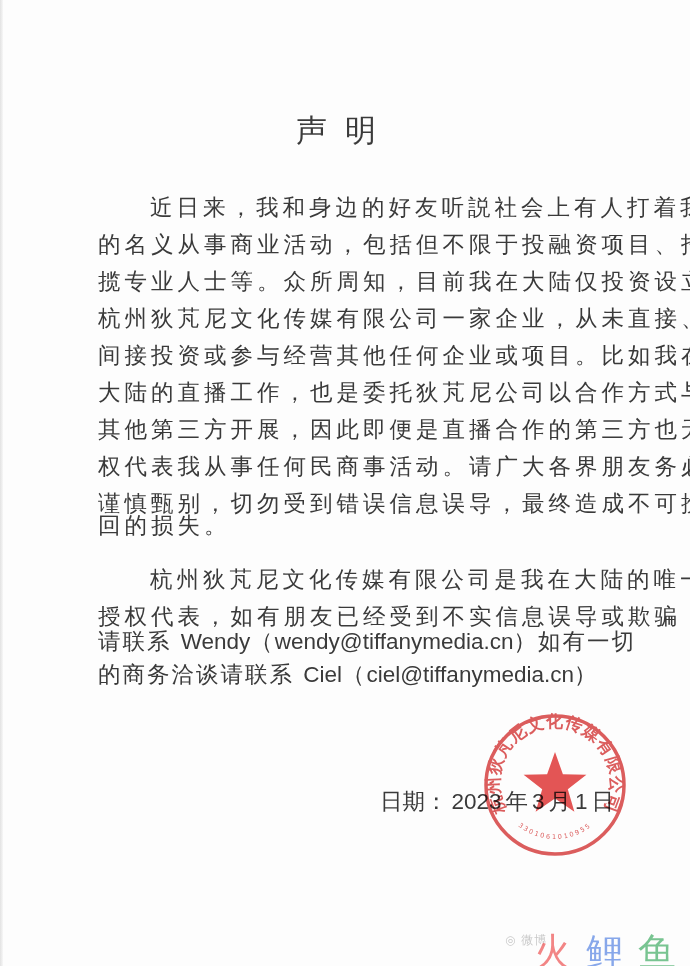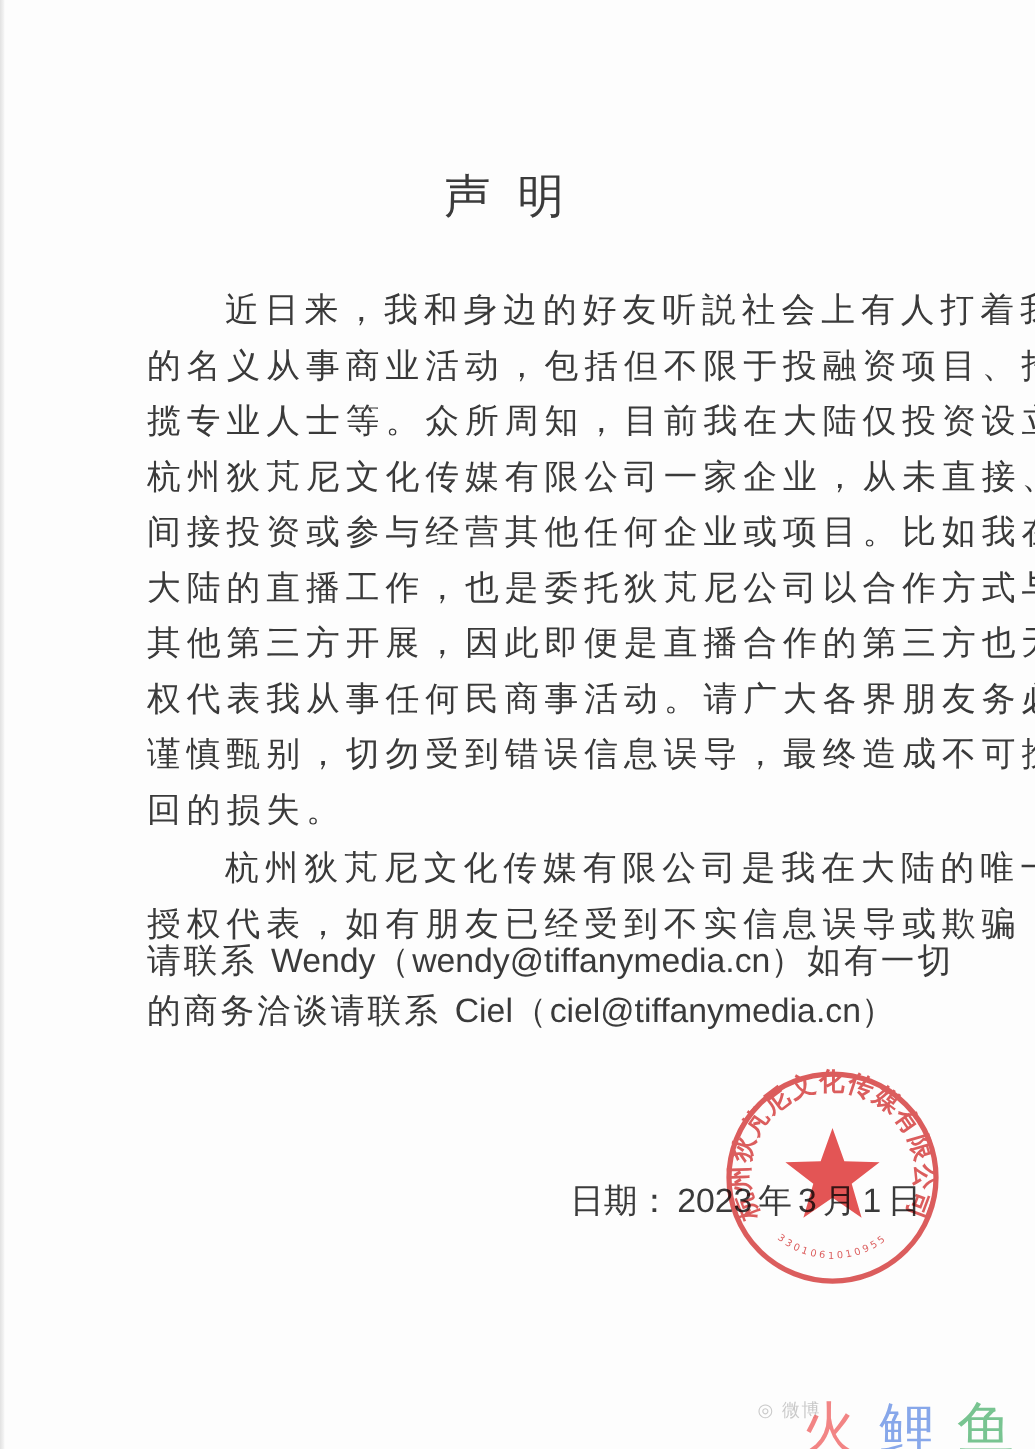--- a/index.html
+++ b/index.html
@@ -111,21 +111,21 @@
 
 <div class="body-line indent" style="top:192px">近日来，我和身边的好友听説社会上有人打着我</div>
 <div class="body-line" style="top:229px">的名义从事商业活动，包括但不限于投融资项目、招</div>
 <div class="body-line" style="top:266px">揽专业人士等。众所周知，目前我在大陆仅投资设立</div>
 <div class="body-line" style="top:303px">杭州狄芃尼文化传媒有限公司一家企业，从未直接、</div>
 <div class="body-line" style="top:340px">间接投资或参与经营其他任何企业或项目。比如我在</div>
 <div class="body-line" style="top:377px">大陆的直播工作，也是委托狄芃尼公司以合作方式与</div>
 <div class="body-line" style="top:414px">其他第三方开展，因此即便是直播合作的第三方也无</div>
 <div class="body-line" style="top:451px">权代表我从事任何民商事活动。请广大各界朋友务必</div>
 <div class="body-line" style="top:488px">谨慎甄别，切勿受到错误信息误导，最终造成不可挽</div>
-<div class="body-line" style="top:525px">回的损失。</div>
+<div class="body-line" style="top:510px">回的损失。</div>
 
 <div class="body-line indent" style="top:564px">杭州狄芃尼文化传媒有限公司是我在大陆的唯一</div>
 <div class="body-line" style="top:601px">授权代表，如有朋友已经受到不实信息误导或欺骗，</div>
 <div class="body-line" style="top:626px; letter-spacing:2px">
   <span>请联系 </span><span class="latin">Wendy</span><span>（</span><span class="latin">wendy@tiffanymedia.cn</span><span>）如有一切</span>
 </div>
 <div class="body-line" style="top:659px; letter-spacing:2px">
   <span>的商务洽谈请联系 </span><span class="latin">Ciel</span><span>（</span><span class="latin">ciel@tiffanymedia.cn</span><span>）</span>
 </div>
 

